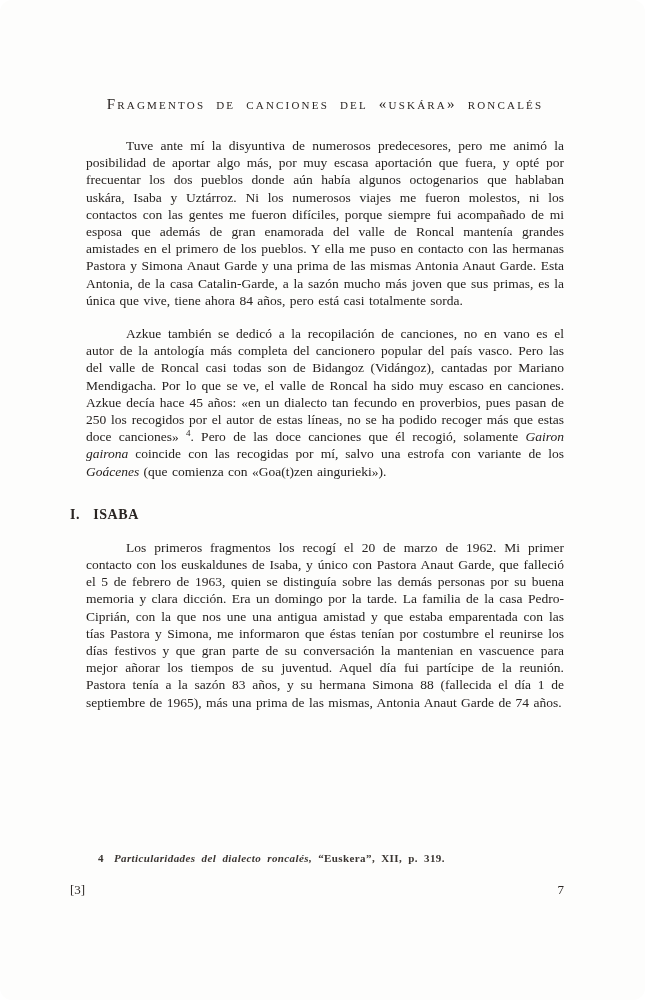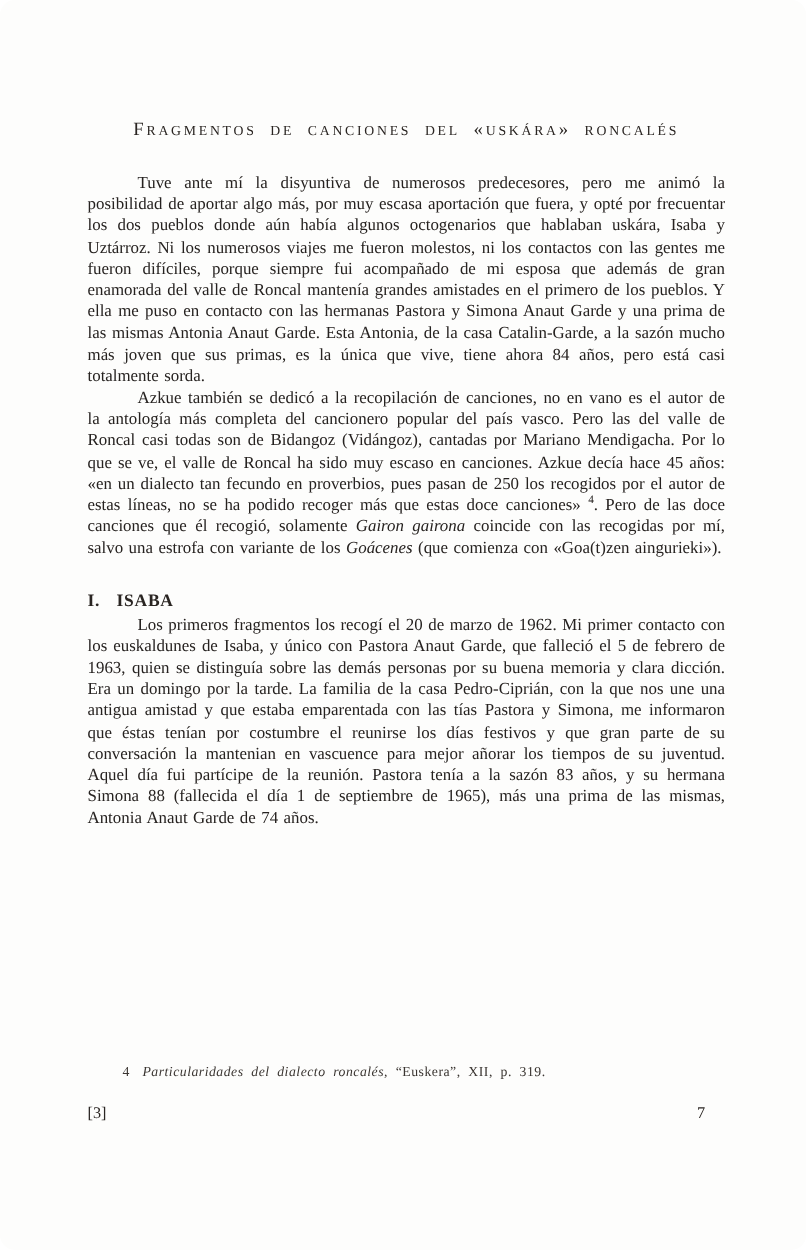--- a/index.html
+++ b/index.html
@@ -23,21 +23,21 @@
     margin: 0 0 24px 0;
     text-align: center;
     font-size: 15px;
     font-weight: normal;
     font-variant: small-caps;
     letter-spacing: 2.2px;
     word-spacing: 5px;
     color: #2a2522;
   }
   .body-text p {
-    margin: 0;
+    margin: 16px;
     text-align: justify;
     text-indent: 40px;
     font-size: 13.5px;
     line-height: 17.2px;
     word-spacing: 1px;
   }
   .body-text p span.seg-italic {
     font-style: italic;
   }
   sup {
@@ -57,20 +57,21 @@
   }
   .footnote {
     position: absolute;
     left: 98px;
     right: 70px;
     top: 852px;
     font-size: 11px;
     letter-spacing: 0.4px;
     word-spacing: 3px;
     color: #3a3531;
+    font-weight: bold;
   }
   .footnote .fn-number {
     display: inline-block;
     margin-right: 10px;
     font-style: normal;
   }
   .footnote .seg-italic {
     font-style: italic;
   }
   .page-footer {

